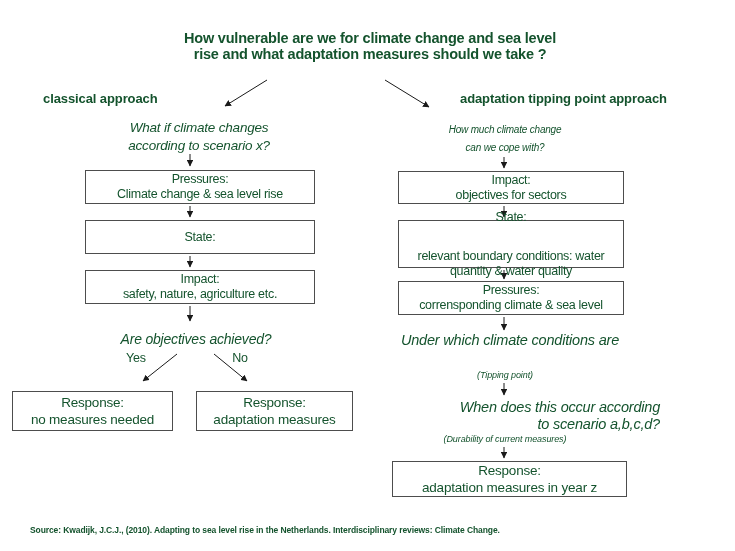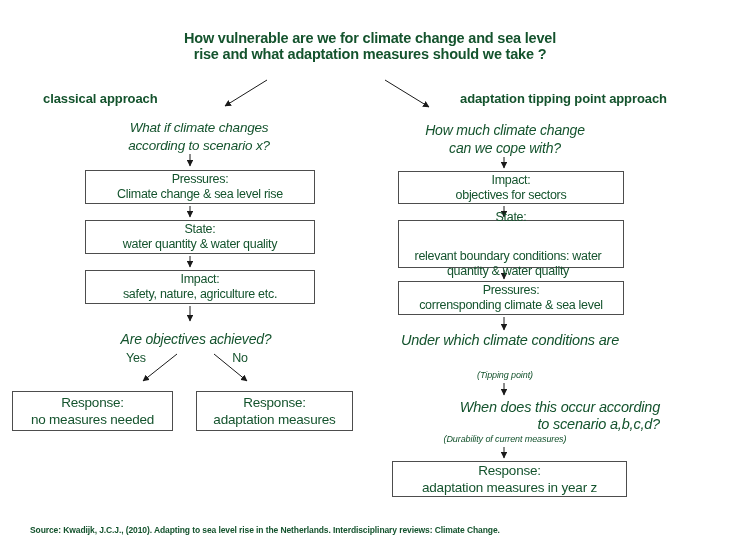--- a/index.html
+++ b/index.html
@@ -8,27 +8,27 @@
     font-family:"Liberation Sans", sans-serif; color:#14532d; overflow:hidden;
   }
   .abs { position:absolute; }
   .ctr { text-align:center; }
   .title {
     font-weight:bold; font-size:14.5px; line-height:16px; letter-spacing:-0.2px;
   }
   .colhead { font-weight:bold; font-size:13px; letter-spacing:-0.1px; white-space:nowrap; }
   .q { font-style:italic; letter-spacing:-0.2px; }
   .q-left  { font-size:13.5px; line-height:18px; }
-  .q-right { font-size:14px;   line-height:18px; }
+  .q-right { font-size:10px;   line-height:18px; }
   .q-right2{ font-size:14.5px; line-height:16.5px; }
   .q-single{ font-size:14px; line-height:17px; }
   .note { font-style:italic; font-size:9px; line-height:11px; letter-spacing:-0.1px; }
   .box {
     position:absolute; background:#ffffff; border:1px solid #4d4d4d;
-    display:flex; flex-direction:column; justify-content:center; 
+    display:flex; flex-direction:column; justify-content:center; align-items:center;
     text-align:center; box-sizing:border-box;
   }
   .box .bline { font-size:12.5px; line-height:15px; letter-spacing:-0.3px; white-space:nowrap; }
   .box.wrapbox .bline2 { white-space:normal;margin-top:24px; }
   .box.outcome .bline { font-size:13.5px; line-height:17px; letter-spacing:-0.2px; }
   .branch-label { font-size:12.5px; letter-spacing:-0.2px; }
   .source { font-weight:bold; font-size:8.5px; letter-spacing:-0.1px; white-space:nowrap;text-align:center; }
   .line-block span { display:block; }
   svg.arrows { position:absolute; left:0; top:0; pointer-events:none; }
 </style>
@@ -76,21 +76,20 @@
     <span>according to scenario x?</span>
   </div>
 
   <div class="box" style="left:85px; top:170px; width:230px; height:34px;">
     <div class="bline">Pressures:</div>
     <div class="bline">Climate change &amp; sea level rise</div>
   </div>
 
   <div class="box" style="left:85px; top:220px; width:230px; height:34px;">
     <div class="bline">State:</div>
-    <div class="bline">water quantity &amp; water quality</div>
   </div>
 
   <div class="box" style="left:85px; top:270px; width:230px; height:34px;">
     <div class="bline">Impact:</div>
     <div class="bline">safety, nature, agriculture etc.</div>
   </div>
 
   <div class="abs ctr q q-single" style="left:96px; top:331px; width:200px;">Are objectives achieved?</div>
 
   <div class="abs ctr branch-label" style="left:112px; top:351px; width:48px;text-align:center;">Yes</div>

